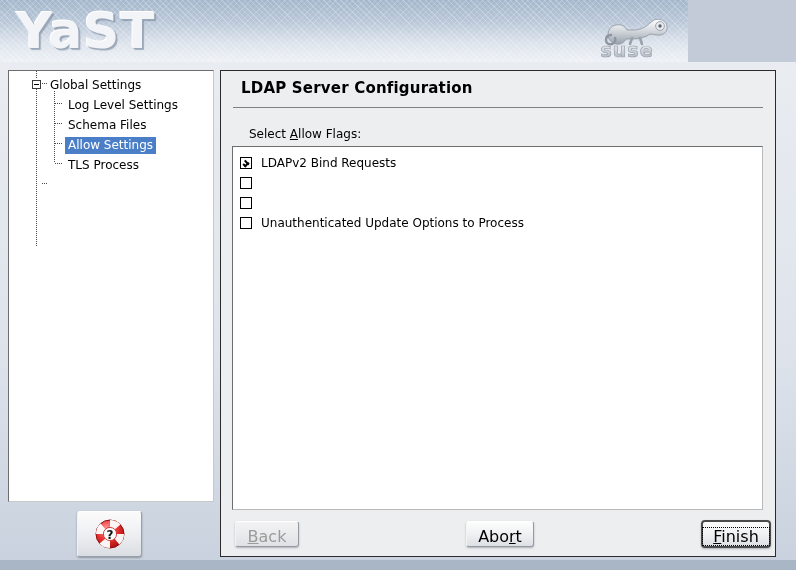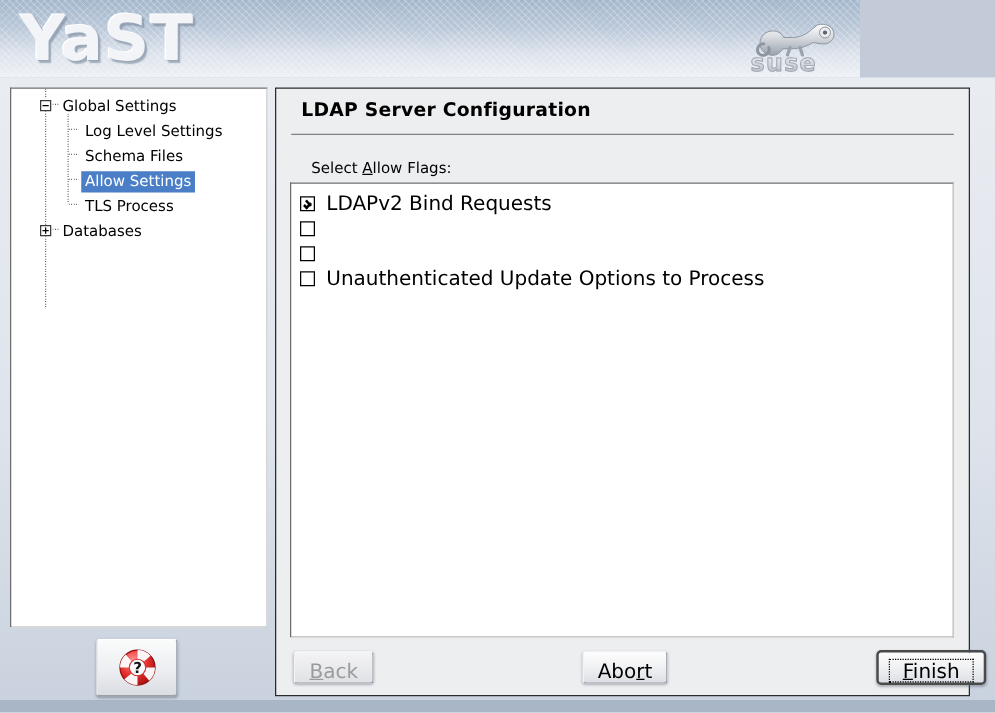--- a/index.html
+++ b/index.html
@@ -264,21 +264,21 @@
   }
   .cbox.checked::before {
     content: "";
     position: absolute;
     left: 3px; top: 1px;
     width: 6px; height: 2px;
     background: #000;
     transform: rotate(48deg);
     transform-origin: left bottom;
   }
-  .flag-label { font-size: 16px; color: #000; }
+  .flag-label { font-size: 12px; color: #000; }
 
   
   .btn {
     position: absolute;
     height: 26px;
     min-width: 64px;
     background: linear-gradient(to bottom, #fdfdfd 0%, #f0f1f3 50%, #dcdfe4 100%);
     border: 1px solid #959aa2;
     border-top-color: #ffffff;
     border-left-color: #f4f4f4;
@@ -300,21 +300,21 @@
     border-radius: 4px;
     padding: 0;
   }
   .btn.default .btn-inner {
     border: 1px dotted #000;
     padding: 1px 10px;
     line-height: 15px;
   }
   .btn-back   { left: 235px; top: 521px; width: 64px; }
   .btn-abort  { left: 466px; top: 521px; width: 68px; }
-  .btn-finish { left: 701px; top: 520px; width: 88px; height: 28px; }
+  .btn-finish { left: 701px; top: 520px; width: 70px; height: 28px; }
 </style>
 </head>
 <body>
 
 <div id="app">
 
   <div class="header">
     <div class="header-texture"></div>
     <div class="yast-logo">YaST</div>
     <div class="suse-logo">
@@ -379,24 +379,20 @@
       </div>
 
       <div class="tree-row level1 selected">
         <span class="t-gutter"></span><span class="t-label">Allow Settings</span>
       </div>
 
       <div class="tree-row level1">
         <span class="t-gutter"></span><span class="t-label">TLS Process</span>
       </div>
 
-      <div class="tree-row level0">
-        <span class="expander plus" style="top:5px;"></span>
-        <span class="t-gutter"></span><span class="t-label">Databases</span>
-      </div>
 
     </div>
   </div>
 
   <div class="help-button">
     <svg width="34" height="34" viewBox="0 0 34 34" xmlns="http://www.w3.org/2000/svg">
       <defs>
         <radialGradient id="ringG" cx="38%" cy="32%" r="72%">
           <stop offset="0%" stop-color="#ff9a9a"></stop>
           <stop offset="55%" stop-color="#e8312f"></stop>

